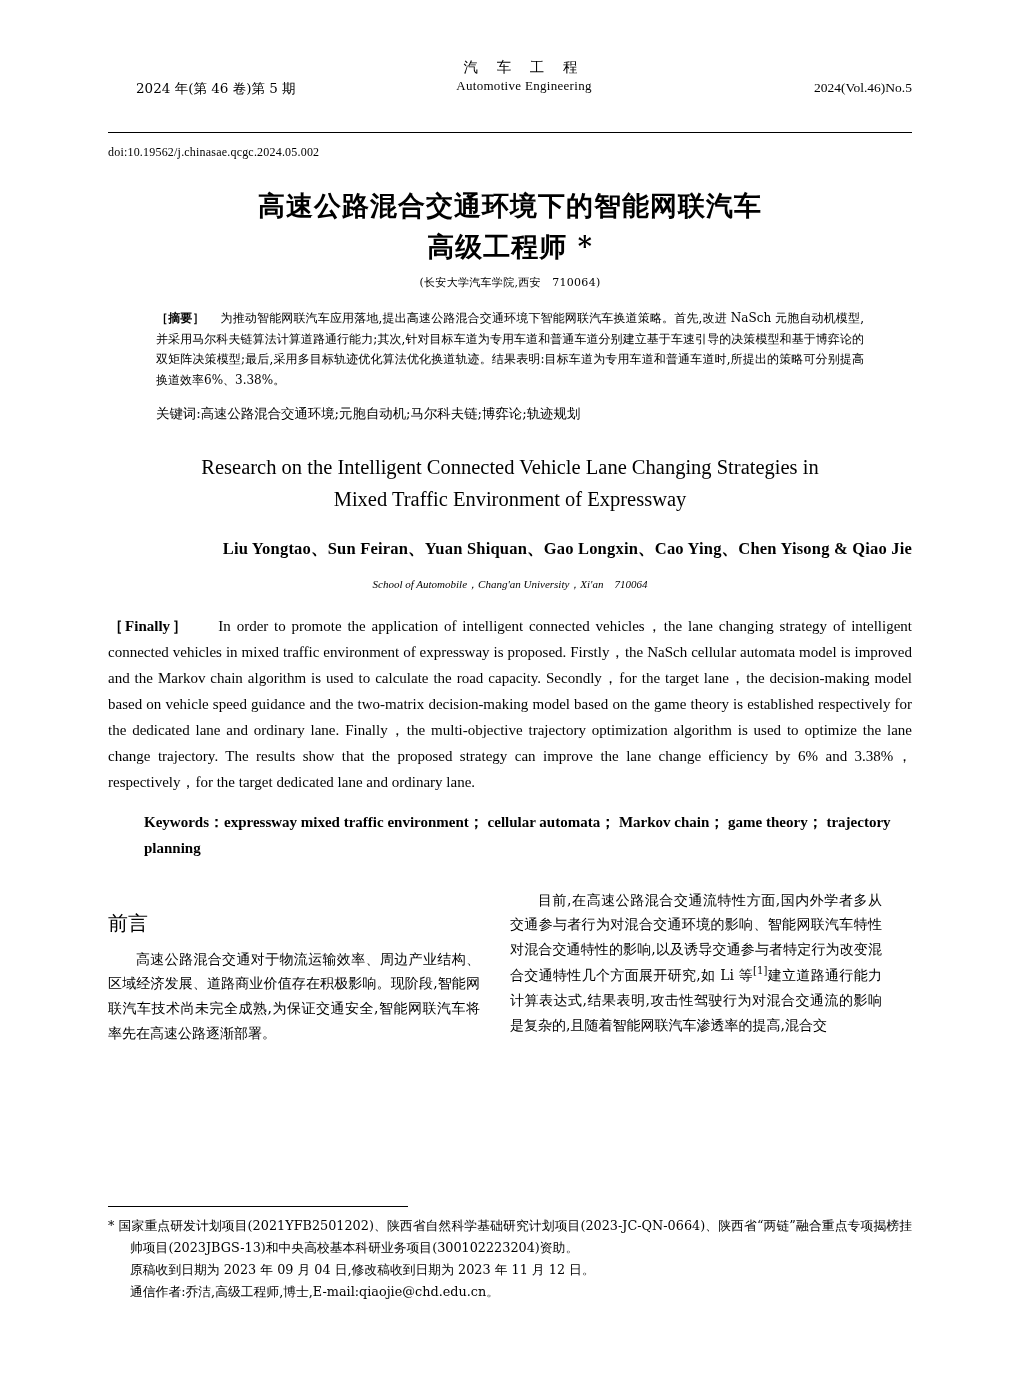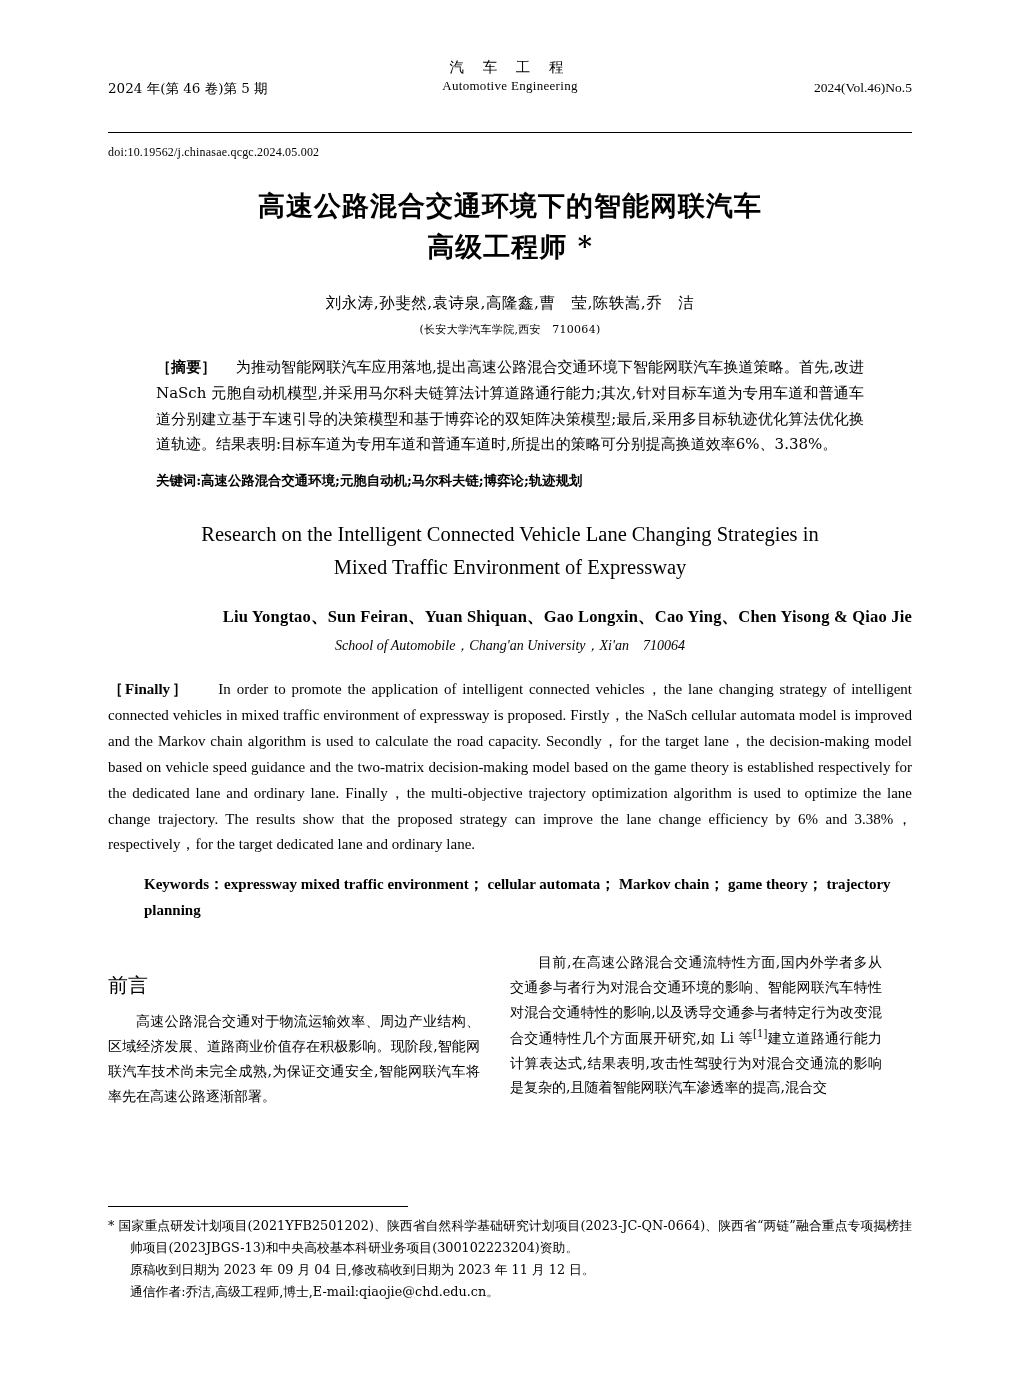--- a/index.html
+++ b/index.html
@@ -20,20 +20,21 @@
     position: relative;
     box-sizing: border-box;
     padding: 0 108px;
   }
 
   
   .masthead {
     position: relative;
     height: 66px;
     padding-top: 58px;
+    margin-left: 28px;
   }
   .journal-cn {
     text-align: center;
     font-family: "DejaVu Serif", serif;
     font-size: 14.5px;
     letter-spacing: 7px;
     line-height: 1.25;
   }
   .journal-en {
     text-align: center;
@@ -90,35 +91,35 @@
     text-align: center;
     font-family: "DejaVu Serif", serif;
     font-size: 11px;
     margin-top: 8px;
     letter-spacing: 0.3px;
   }
 
   
   .abstract-cn {
     font-family: "DejaVu Serif", serif;
-    font-size: 15px;
+    font-size: 12px;
     line-height: 1.72;
     margin: 18px 48px 11px 48px;
     text-align: justify;
     text-justify: inter-ideograph;
   }
   .abstract-cn .lead {
     font-weight: 700;
   }
   .keywords-cn {
     font-family: "DejaVu Serif", serif;
     font-size: 13.4px;
     line-height: 1.72;
     margin: 2px 48px 0 48px;
-    font-weight: 700;
+    font-weight: 400;
   }
 
   
   .title-en {
     text-align: center;
     font-family: "Liberation Serif", serif;
     font-size: 20.5px;
     line-height: 1.6;
     margin-top: 26px;
   }
@@ -127,22 +128,22 @@
     font-family: "Liberation Serif", serif;
     font-size: 16.5px;
     font-weight: 700;
     margin-top: 22px;
     letter-spacing: 0.2px;
   }
   .affil-en {
     text-align: center;
     font-family: "Liberation Serif", serif;
     font-style: italic;
-    font-size: 14px;
-    margin-top: 9px;
+    font-size: 11px;
+    margin-top: 17px;
   }
   .abstract-en {
     font-family: "Liberation Serif", serif;
     font-size: 15px;
     line-height: 1.73;
     margin-top: 22px;
     text-align: justify;
   }
   .abstract-en .lead {
     font-weight: 700;
@@ -232,21 +233,20 @@
   </div>
   <hr class="rule">
 
   <div class="doi">doi:10.19562/j.chinasae.qcgc.2024.05.002</div>
 
   <div class="title-cn">
     <div>高速公路混合交通环境下的智能网联汽车</div>
     <div>高级工程师 *</div>
   </div>
 
-  <div class="authors-cn">刘永涛,孙斐然,袁诗泉,高隆鑫,曹　莹,陈轶嵩,乔　洁</div>
   <div class="affil-cn">(长安大学汽车学院,西安　710064)</div>
 
   <div class="abstract-cn">
     <span class="lead">［摘要］</span>
     <span>&nbsp;&nbsp;&nbsp;</span><span>为推动智能网联汽车应用落地,提出高速公路混合交通环境下智能网联汽车换道策略。首先,改进 NaSch 元胞自动机模型,并采用马尔科夫链算法计算道路通行能力;其次,针对目标车道为专用车道和普通车道分别建立基于车速引导的决策模型和基于博弈论的双矩阵决策模型;最后,采用多目标轨迹优化算法优化换道轨迹。结果表明:目标车道为专用车道和普通车道时,所提出的策略可分别提高换道效率6%、3.38%。</span>
   </div>
   <div class="keywords-cn">关键词:高速公路混合交通环境;元胞自动机;马尔科夫链;博弈论;轨迹规划</div>
 
   <div class="title-en">
     <div>Research on the Intelligent Connected Vehicle Lane Changing Strategies in</div>

